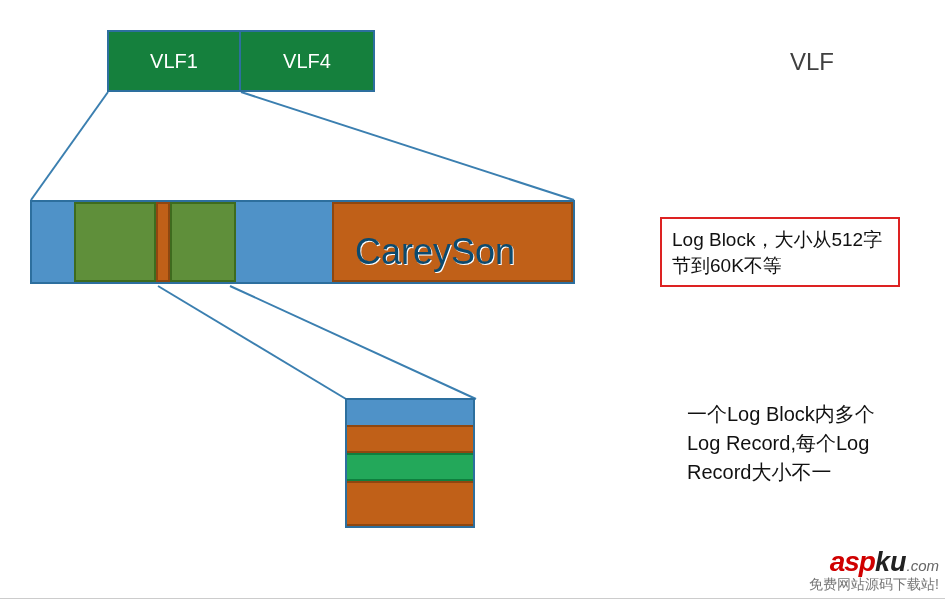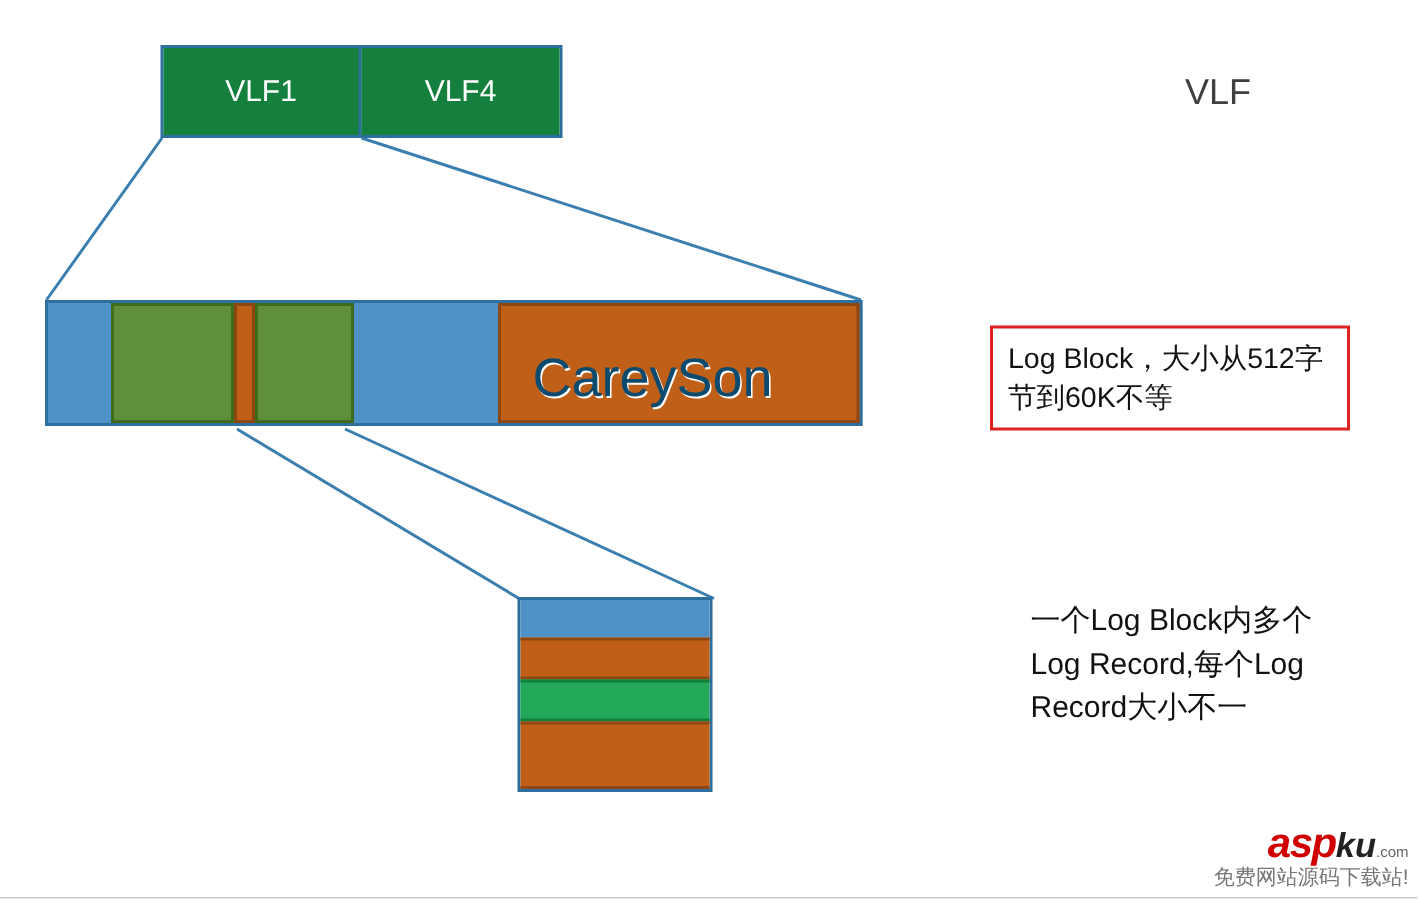--- a/index.html
+++ b/index.html
@@ -25,22 +25,22 @@
 .record-block { position: absolute; left: 345px; top: 398px; width: 130px; height: 130px; border: 2px solid #2D6F9E; display: flex; flex-direction: column; }
 .rb-row { width: 100%; }
 .rb-blue { background: #4F92C8; }
 .rb-orange { background: #C06018; border-top: 2px solid #8E4710; border-bottom: 2px solid #8E4710; }
 .rb-green2 { background: #23A85A; border-top: 2px solid #0F7F3E; border-bottom: 2px solid #0F7F3E; }
 .desc-text { position: absolute; left: 687px; top: 400px; width: 210px; font-size: 20px; color: #111; line-height: 1.45; }
 
 
 .footer { position: absolute; right: 6px; bottom: 6px; text-align: right; font-family: Arial, sans-serif; }
 .footer .a { color: #D00000; font-weight: 700; font-size: 28px; font-style: italic; letter-spacing: -1px; margin-top: 16px; }
-.footer .k { color: #222; font-weight: 700; font-size: 23px; font-style: italic; }
-.footer .c { color: #666; font-size: 10px; }
+.footer .k { color: #222; font-weight: 700; font-size: 27px; font-style: italic; }
+.footer .c { color: #666; font-size: 15px; font-style: italic; }
 .footer .sub { color: #777; font-size: 14px; display: block; margin-top: -2px; }
 hr.baseline { position: absolute; left: 0; right: 0; bottom: 1px; border: none; border-top: 1px solid #ccc; }
 </style>
 </head>
 <body>
 <div class="canvas">
 
 <svg class="lines">
 
   <line x1="108" y1="92" x2="31" y2="200" stroke="#3B7FB0" stroke-width="2"></line>

